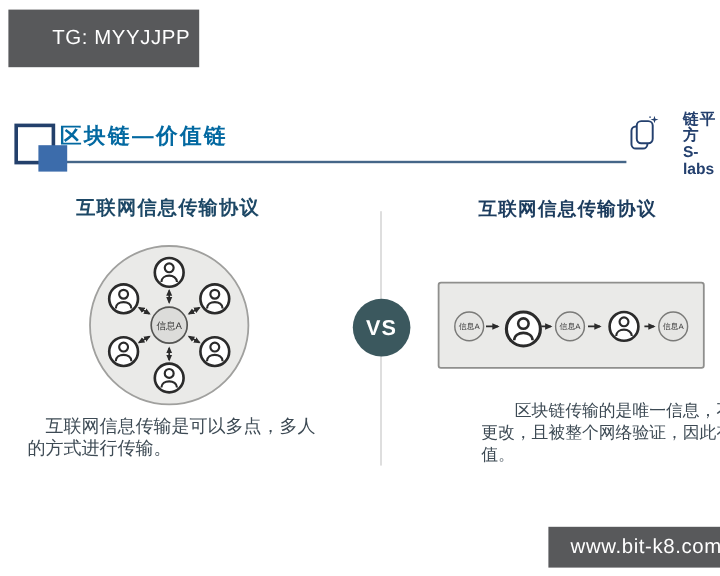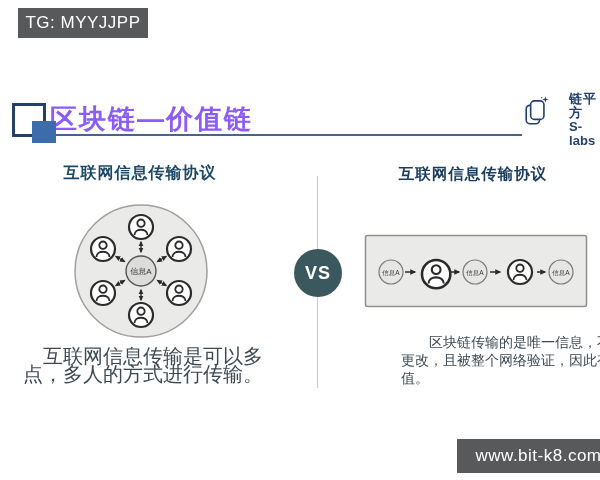--- a/index.html
+++ b/index.html
@@ -1,47 +1,47 @@
 <!DOCTYPE html>
 <html><head>
 <meta charset="utf-8">
 <style>
   html,body{margin:0;padding:0;}
   body{width:600px;height:480px;position:relative;background:#ffffff;overflow:hidden;
        font-family:"Liberation Sans","DejaVu Sans",sans-serif;}
   .abs{position:absolute;}
   .gray-bar{background:#58595b;color:#fff;display:flex;align-items:center;justify-content:center;
             font-size:17px;letter-spacing:.5px;}
-  .tg-badge{left:18px;top:8px;width:130px;height:30px;}
+  .tg-badge{left:7px;top:8px;width:130px;height:48px;padding-left:29px;}
   .site-badge{left:437px;top:439px;width:163px;height:34px;margin-left:20px;}
 
   
   .icon-outline{left:12px;top:103px;width:28px;height:28px;border:3px solid #23406b;background:#fff;z-index:1;}
   .icon-fill{left:32px;top:121px;width:24px;height:22px;background:#3c6cab;z-index:3;}
-  .page-title{left:50px;top:101px;font-size:27px;font-weight:bold;color:#8b5cf6;letter-spacing:2px;z-index:2;}
+  .page-title{left:50px;top:101px;font-size:18px;font-weight:bold;color:#0369a1;letter-spacing:2px;z-index:2;}
   .title-underline{left:44px;top:134px;width:556px;height:2px;background:#456688;z-index:2;}
   .logo{left:522px;top:92px;display:flex;gap:20px;z-index:4;background:#fff;padding:0 2px;}
   .logo-text{display:flex;flex-direction:column;line-height:14px;}
   .logo-cn{font-size:13px;font-weight:bold;color:#24406e;letter-spacing:1px;}
   .logo-en{font-size:13px;font-weight:bold;color:#24406e;}
 
   
   .panel-heading{font-weight:bold;text-align:center;font-family:Liberation Serif, serif;}
   .left-heading{left:50px;top:163px;width:180px;font-size:16px;color:#1d4866;letter-spacing:1px;}
   .right-heading{left:388px;top:164px;width:170px;font-size:15.5px;color:#1c3c5e;letter-spacing:1px;}
 
   
   .divider{left:317px;top:176px;width:1px;height:212px;background:#c9c9c9;z-index:0;}
   .vs-circle{left:294px;top:249px;width:48px;height:48px;border-radius:50%;background:#3b585e;color:#fff;
              display:flex;align-items:center;justify-content:center;font-size:18px;font-weight:bold;
              letter-spacing:1px;z-index:2;text-align:right;}
 
   
   .desc{color:#3d4a54;line-height:18px;}
-  .left-desc{left:23px;top:347px;width:242px;font-size:20px;text-indent:1em;}
+  .left-desc{left:23px;top:347px;width:242px;font-size:15px;text-indent:1em;}
   .right-desc{left:357px;top:333px;width:236px;font-size:14px;text-indent:2em;margin-left:44px;}
 
   svg text{font-family:"Liberation Sans","DejaVu Sans",sans-serif;}
 </style>
 </head>
 <body>
 
 <div class="abs gray-bar tg-badge">TG: MYYJJPP</div>
 
 <div class="abs icon-outline"></div>

